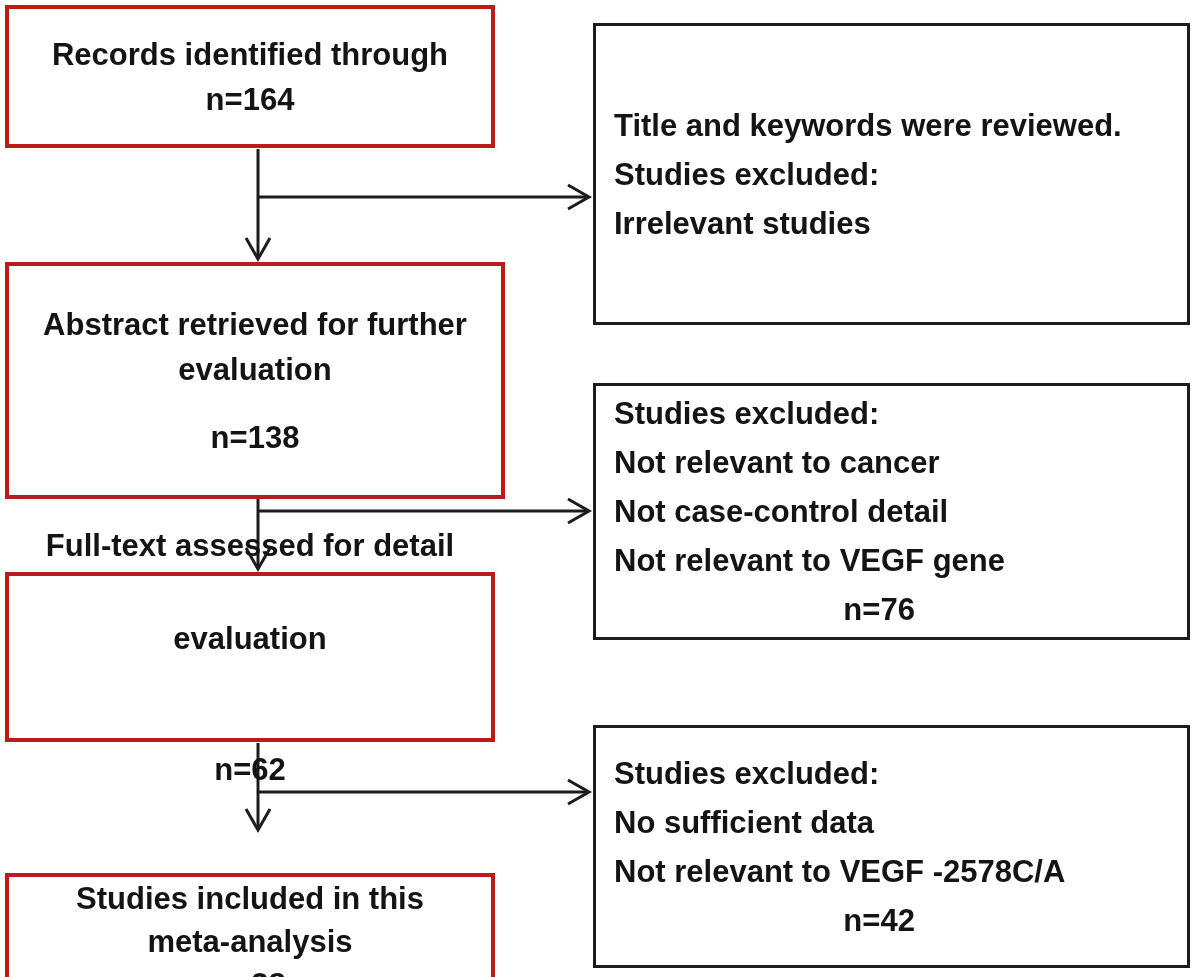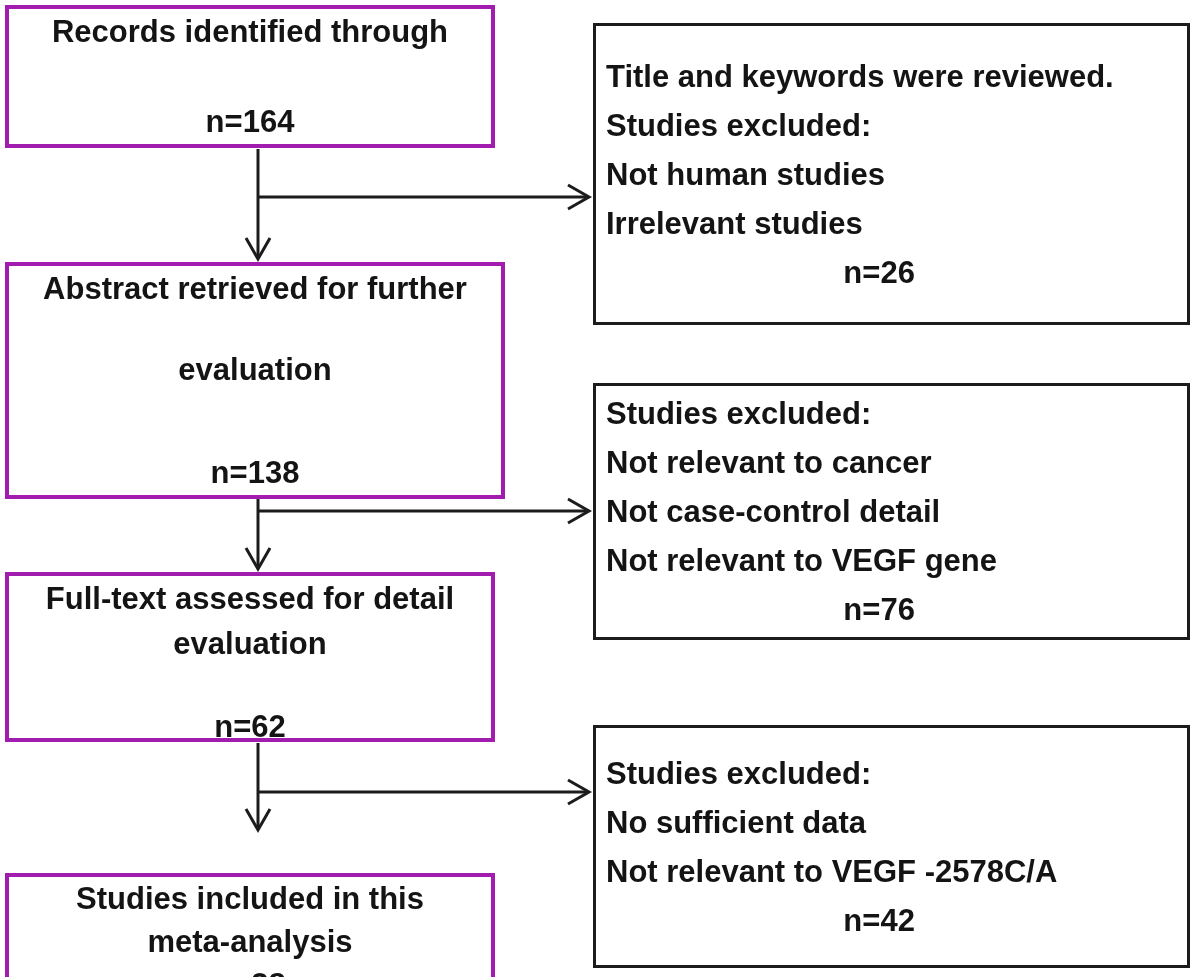--- a/index.html
+++ b/index.html
@@ -19,42 +19,41 @@
   .box {
     position: absolute;
     background: #ffffff;
     box-sizing: border-box;
     display: flex;
     flex-direction: column;
     justify-content: center;
     font-weight: bold;
   }
   .lbox {
-    border: 4px solid #a21caf;
+    border: 4px solid #b91c1c;
     align-items: center;
     text-align: center;
     font-size: 31px;
-    justify-content: space-between;
   }
   .rbox {
     border: 3px solid #1c1c1c;
     align-items: flex-start;
     text-align: left;
     font-size: 31px;
     padding-left: 10px;
     padding-right: 6px;
   }
   .lbox .bline { line-height: 45px; white-space: nowrap; }
   .lbox .bcount { line-height: 45px; }
-  .rbox .bline { line-height: 49px; white-space: nowrap; }
+  .rbox .bline { line-height: 49px; white-space: nowrap; margin-left: 8px; }
   .rbox .bcount { line-height: 49px; width: 95%; text-align: center; }
 
   .box-l1 { left: 5px;  top: 5px;   width: 490px; height: 143px; }
   .box-l2 { left: 5px;  top: 262px; width: 500px; height: 237px; }
-  .box-l3 { left: 5px;  top: 572px; width: 490px; height: 170px; }
+  .box-l3 { left: 5px;  top: 572px; width: 490px; height: 170px; gap: 48px; }
   .box-l4 { left: 5px;  top: 833px; width: 490px; height: 137px; margin-top: 40px; }
   .box-l4 .bline, .box-l4 .bcount { line-height: 43px; }
 
   .box-r1 { left: 593px; top: 23px;  width: 597px; height: 302px; }
   .box-r2 { left: 593px; top: 383px; width: 597px; height: 257px; }
   .box-r3 { left: 593px; top: 725px; width: 597px; height: 243px; }
 
   .box-l2 .bcount { margin-top: 23px; }
   .box-l3 .bcount { margin-top: 38px; }
 
@@ -111,23 +110,21 @@
 
   <div class="box lbox box-l4">
     <div class="bline">Studies included in this</div>
     <div class="bline">meta-analysis</div>
     <div class="bcount">n=38</div>
   </div>
 
   <div class="box rbox box-r1">
     <div class="bline">Title and keywords were reviewed.</div>
     <div class="bline">Studies excluded:</div>
-    <div class="bline">Not human studies</div>
     <div class="bline">Irrelevant studies</div>
-    <div class="bcount">n=26</div>
   </div>
 
   <div class="box rbox box-r2">
     <div class="bline">Studies excluded:</div>
     <div class="bline">Not relevant to cancer</div>
     <div class="bline">Not case-control detail</div>
     <div class="bline">Not relevant to VEGF gene</div>
     <div class="bcount">n=76</div>
   </div>
 

